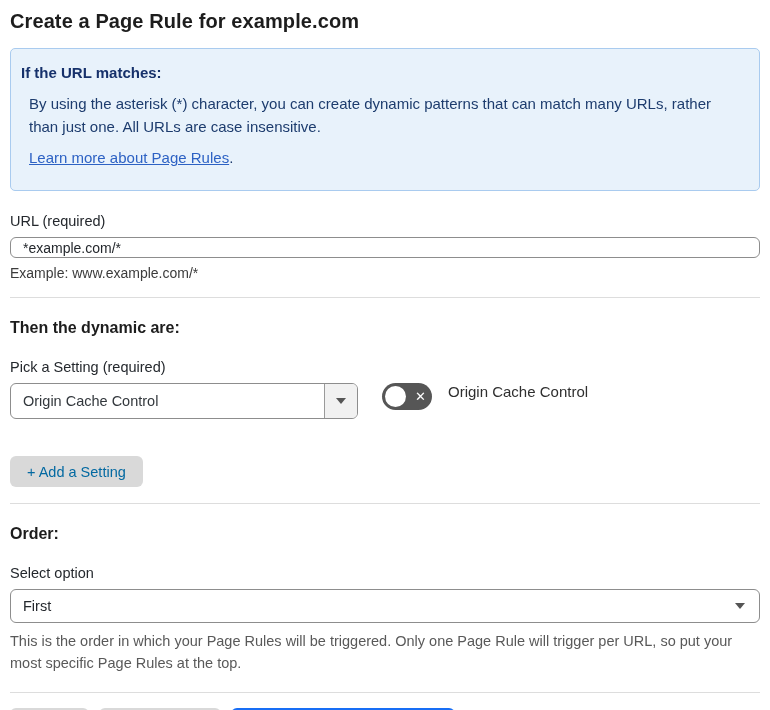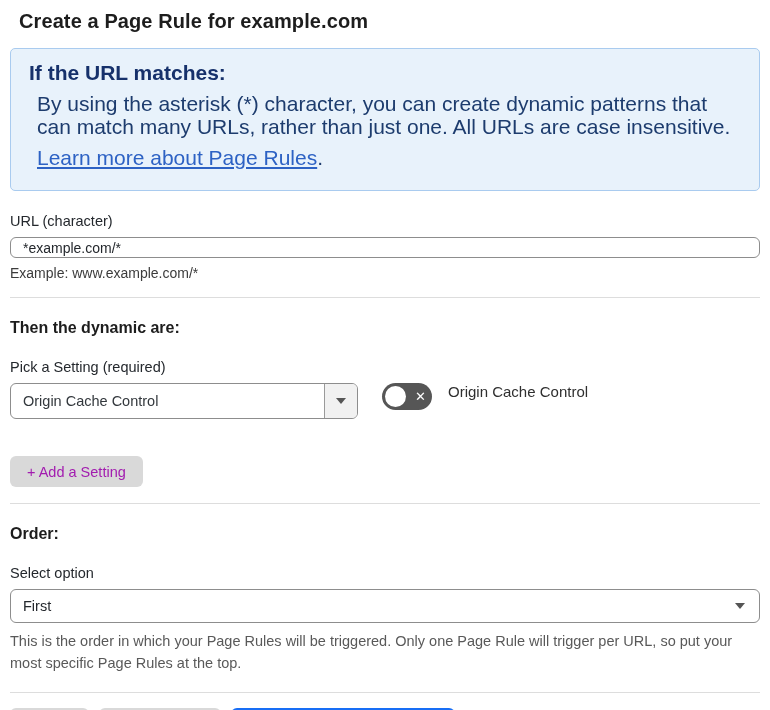--- a/index.html
+++ b/index.html
@@ -9,32 +9,32 @@
     background: #ffffff;
     font-family: "Liberation Sans", sans-serif;
     color: #1f1f1f;
   }
   .container { padding: 8px 10px 0 10px; width: 770px; }
 
   .page-title {
     font-size: 20px;
     font-weight: 700;
     color: #1d1d1d;
-    margin: 2px 0 15px 9px;
+    margin: 2px 0 15px 0;
     letter-spacing: .1px;
   }
 
   
   .info-box {
     background: #e8f2fb;
     border: 1px solid #a9cbef;
     border-radius: 5px;
-    padding: 12px 18px 13px 18px;
+    padding: 12px 18px 13px 10px;
     color: #1d3c6e;
-    font-size: 21px;
+    font-size: 15px;
     line-height: 23px;
   }
   .info-box .info-heading {
     font-weight: 700;
     color: #16316b;
     margin: 0 0 1px 0;
   }
   .info-box .info-body { margin: 8px; }
   .info-box a {
     color: #2d62c4;
@@ -151,21 +151,21 @@
   }
 
   .btn {
     display: inline-flex;
     align-items: center;
     justify-content: center;
     border: none;
     border-radius: 6px;
     font-family: "Liberation Sans", sans-serif;
     font-size: 14.5px;
-    color: #a21caf;
+    color: #0369a1;
     background: #d9d9d9;
     padding: 14px 17px;
     height: 31px;
     cursor: pointer;
   }
   .btn-add { margin-top: 37px; height: 31px; }
 
   .btn-primary {
     background: #186ef5;
     color: #ffffff;
@@ -213,21 +213,21 @@
 <div class="container">
 
   <h1 class="page-title">Create a Page Rule for example.com</h1>
 
   <div class="info-box">
     <p class="info-heading">If the URL matches:</p>
     <p class="info-body">By using the asterisk (*) character, you can create dynamic patterns that can match many URLs, rather than just one. All URLs are case insensitive.</p>
     <p class="info-body"><a>Learn more about Page Rules</a><span class="link-suffix">.</span></p>
   </div>
 
-  <p class="field-label">URL (character)</p>
+  <p class="field-label">URL (required)</p>
   <input class="text-input" type="text" value="*example.com/*" style="">
   <p class="helper-text">Example: www.example.com/*</p>
 
   <hr class="divider">
 
   <h2 class="section-heading">Then the dynamic are:</h2>
 
   <p class="field-label">Pick a Setting (required)</p>
 
   <div class="setting-row">

